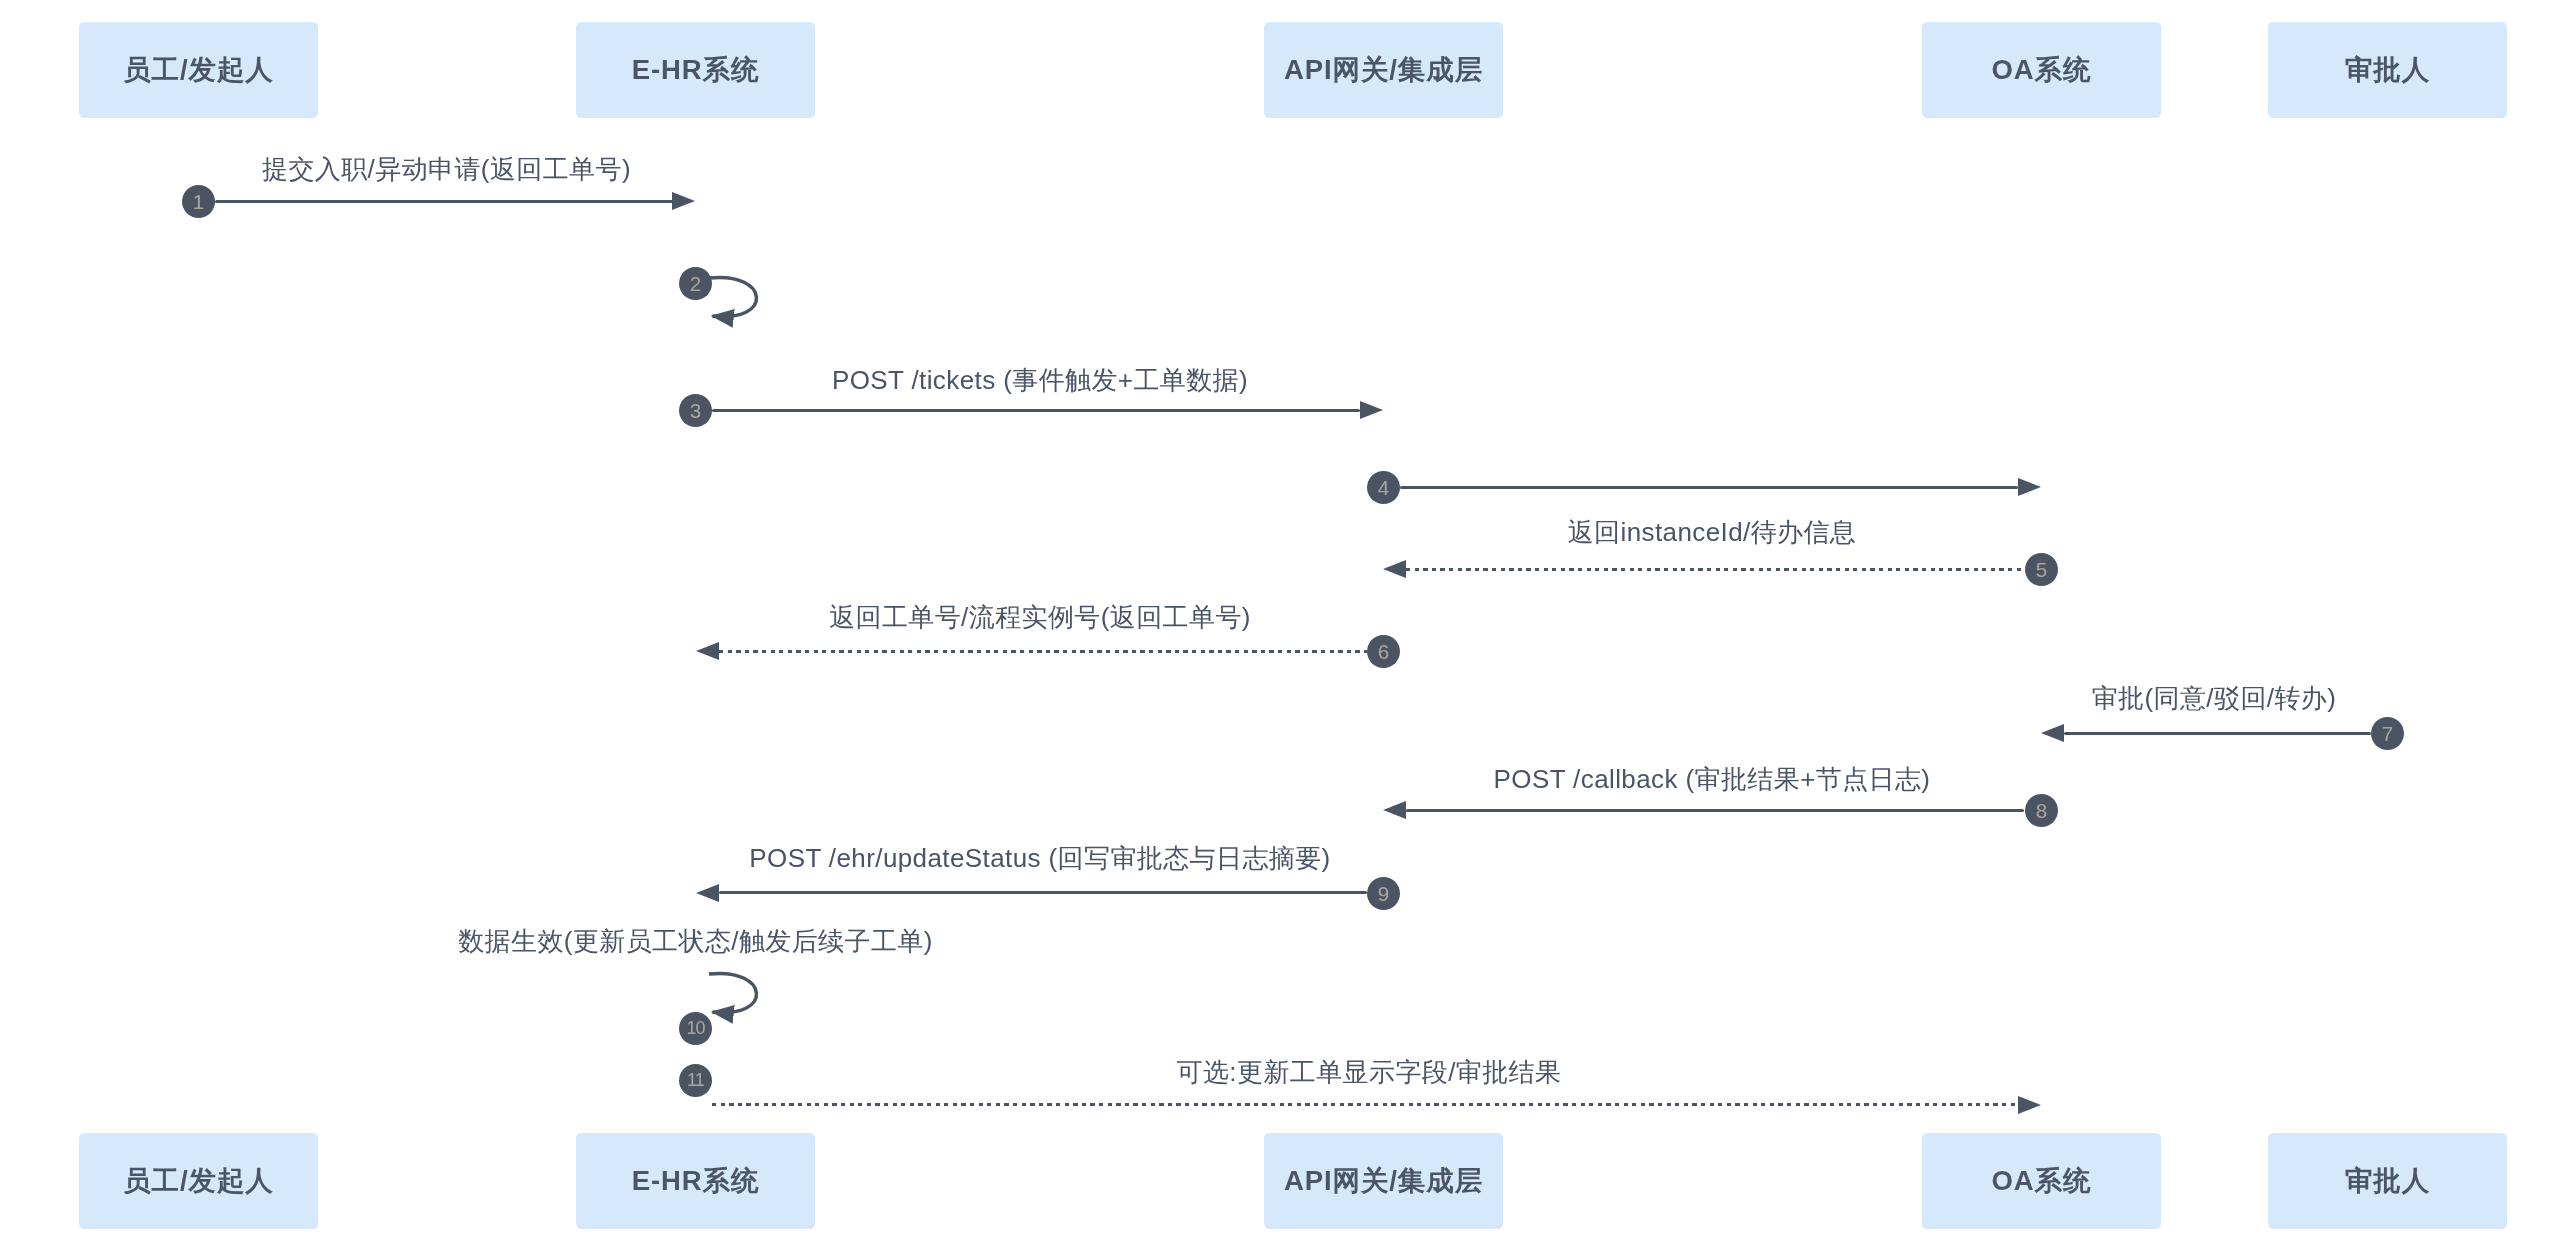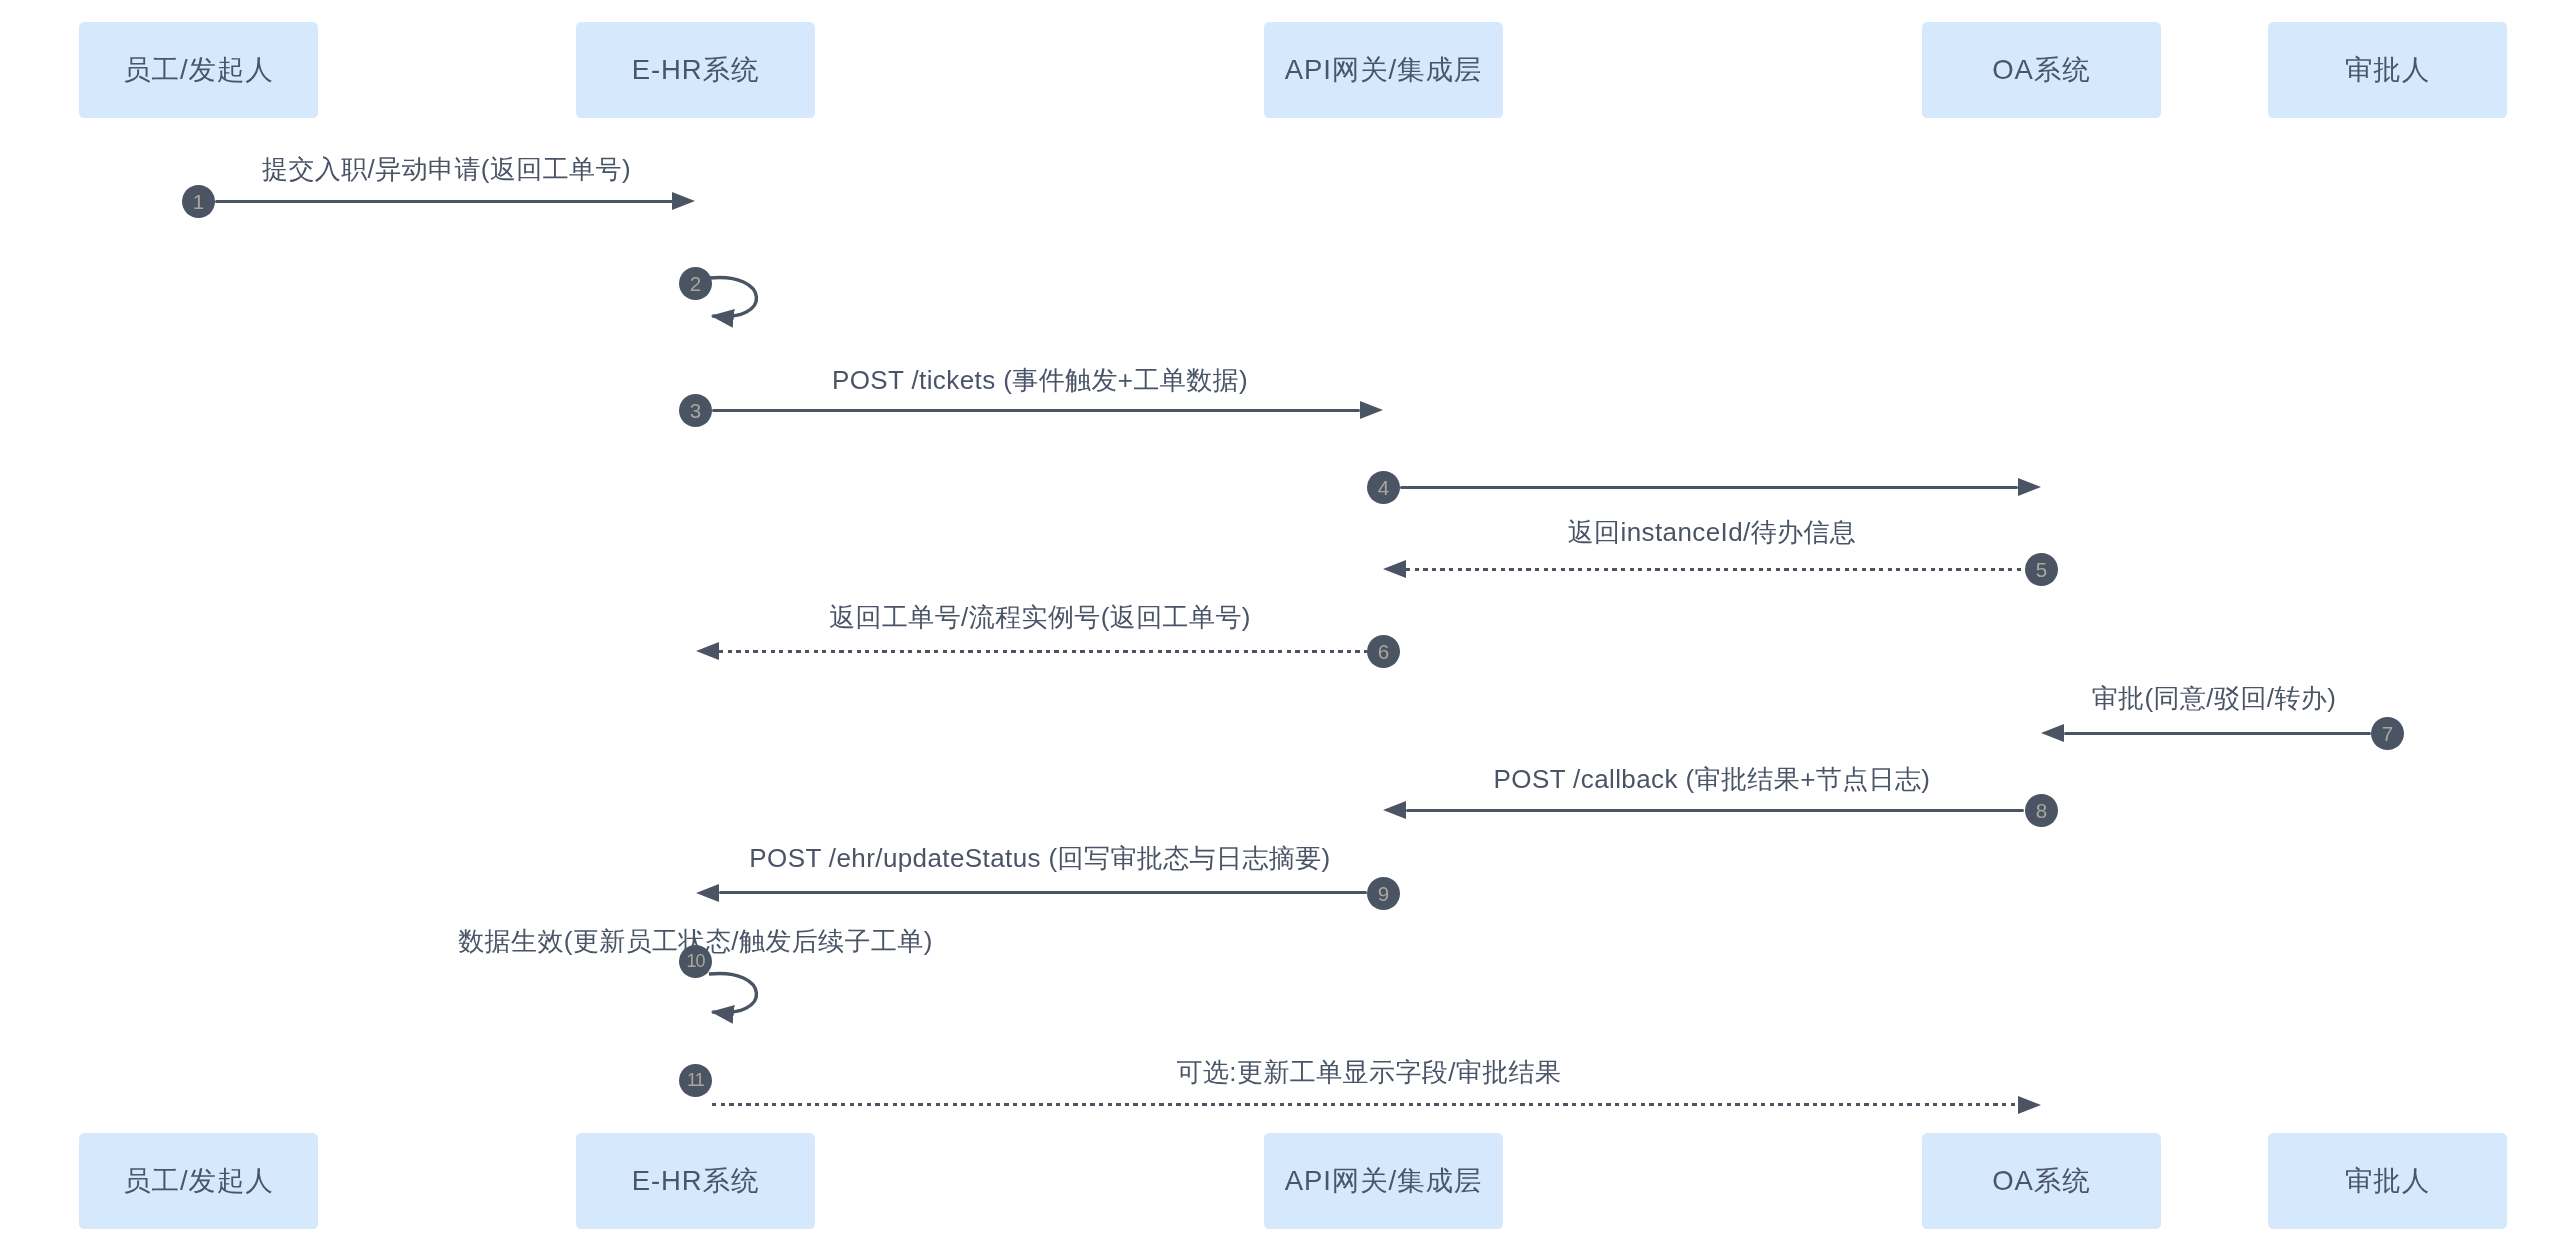--- a/index.html
+++ b/index.html
@@ -3,21 +3,21 @@
 <meta charset="utf-8">
 <style>
   html,body{margin:0;padding:0;background:#ffffff;}
   .canvas{
     position:relative;width:2576px;height:1251px;background:#ffffff;
     font-family:"Liberation Sans","DejaVu Sans",sans-serif;overflow:hidden;
   }
   .actor{
     position:absolute;width:239px;height:96px;background:#d6e8fc;border-radius:5.2px;
     display:flex;align-items:center;justify-content:center;
-    font-size:27.5px;color:#4a5568;letter-spacing:0.9px;
+    font-size:27.5px;color:#4a5568;letter-spacing:0.9px;font-weight:bold;
   }
   .lbl{
     position:absolute;height:34px;line-height:34px;font-size:26px;color:#4a5467;
     text-align:center;white-space:nowrap;letter-spacing:0.4px;
   }
   .ln{position:absolute;height:3.4px;background:#4a5462;border-radius:1.7px;}
   .ln.dot{
     background:none;border-radius:0;
     background-image:repeating-linear-gradient(90deg,#4a5462 0 4.3px,transparent 4.3px 8.6px);
   }
@@ -85,21 +85,21 @@
   <div class="hd l" style="left:1383px;top:801px"></div>
   <div class="ln" style="left:1406px;top:809px;width:618px"></div>
   <div class="bdg" style="left:2025px;top:794px">8</div>
 
   <div class="lbl" style="left:696px;top:841px;width:688px">POST /ehr/updateStatus (回写审批态与日志摘要)</div>
   <div class="hd l" style="left:696px;top:884px"></div>
   <div class="ln" style="left:719px;top:891px;width:648px"></div>
   <div class="bdg" style="left:1367px;top:877px">9</div>
 
   <div class="lbl" style="left:395px;top:924px;width:601px">数据生效(更新员工状态/触发后续子工单)</div>
-  <div class="bdg two" style="left:679px;top:945px">10</div>
+  <div class="bdg two" style="left:679px;top:1012px">10</div>
   <svg class="loop" style="left:683px;top:950px" width="112" height="86" viewBox="0 0 130 100">
     <defs>
       <marker id="la10" markerUnits="userSpaceOnUse" markerWidth="27" markerHeight="22" refX="25" refY="11" orient="auto">
         <path d="M0,0 L27,11 L0,22 z" fill="#4a5462"></path>
       </marker>
     </defs>
     <path d="M 30 28 C 100 20 106 80 34 72" fill="none" stroke="#4a5462" stroke-width="4" marker-end="url(#la10)"></path>
   </svg>
 
   <div class="lbl" style="left:696px;top:1055px;width:1346px">可选:更新工单显示字段/审批结果</div>

